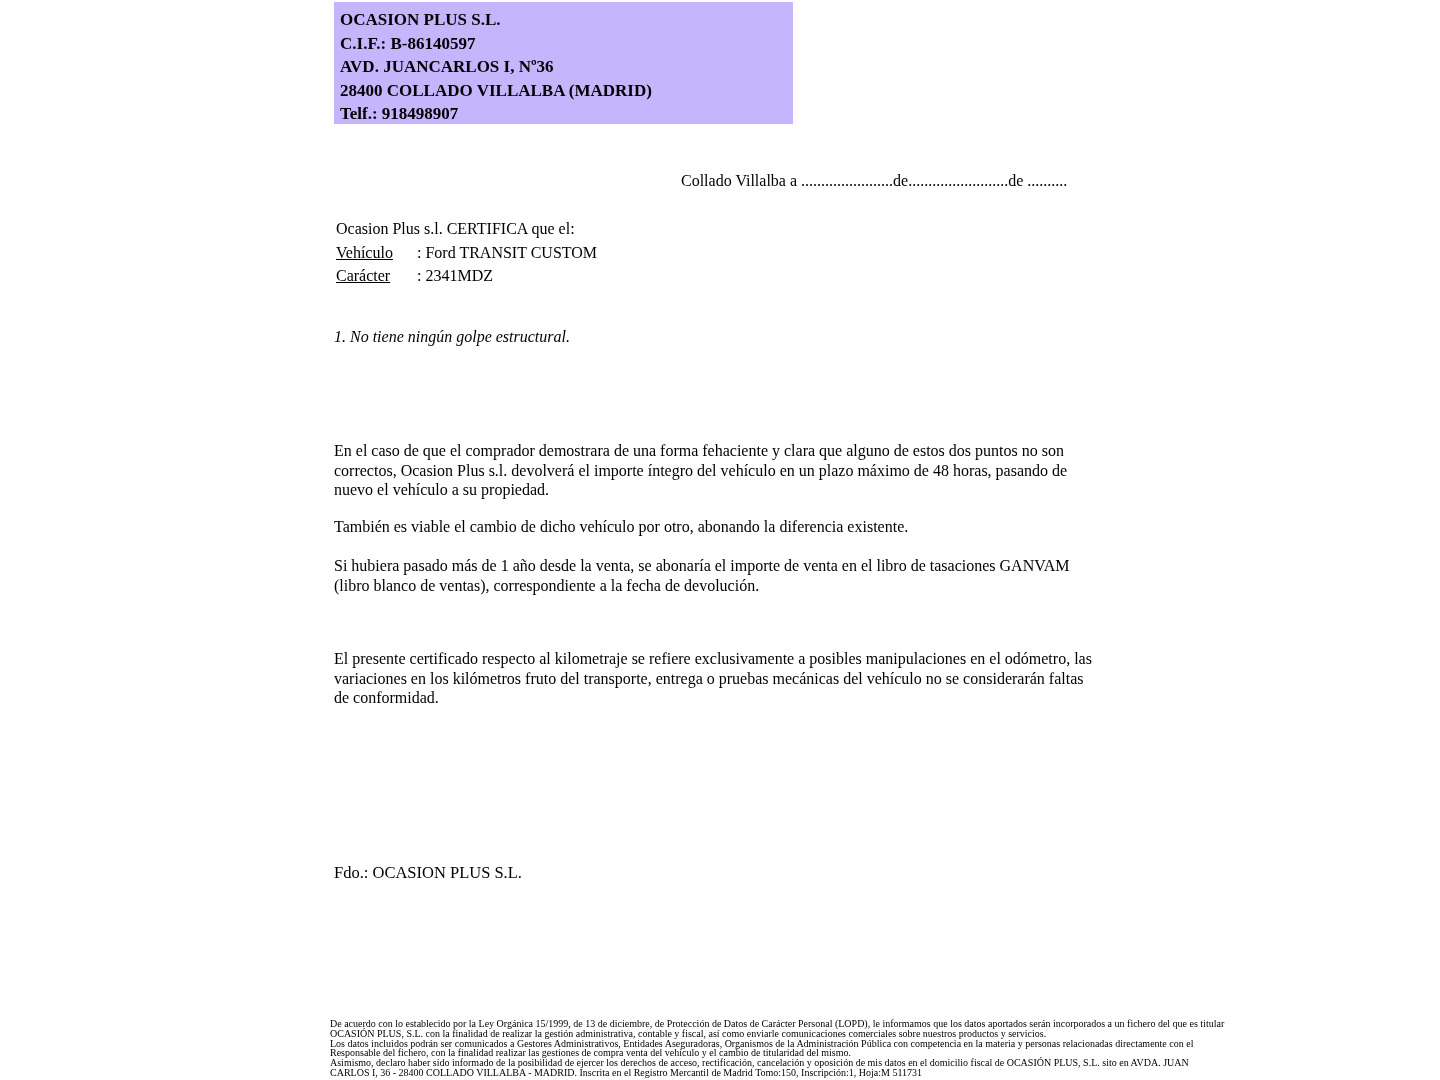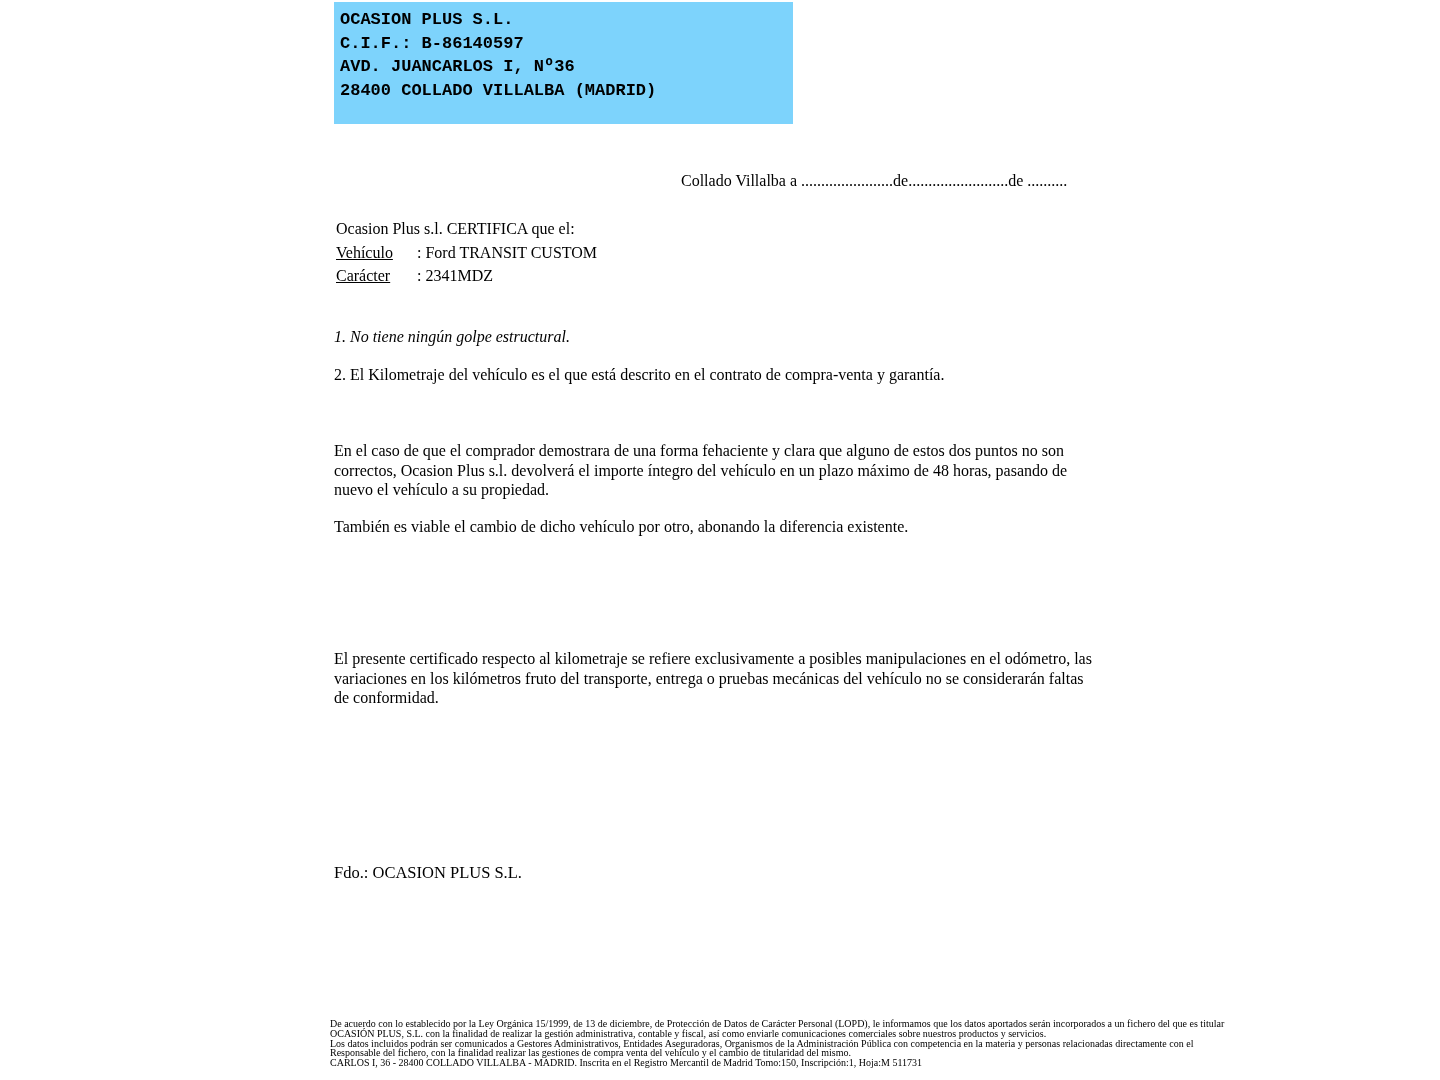--- a/index.html
+++ b/index.html
@@ -83,49 +83,51 @@
     font-size: 10px;
     line-height: 9.8px;
   }
   .legal div { white-space: nowrap; }
 </style>
 </head>
 <body>
 
 <div class="page">
 
-  <div class="letterhead" style="background: #7dd3fc; font-family: Liberation Mono, monospace;">
+  <div class="letterhead" style="background: #c4b5fd;">
     <div>OCASION PLUS S.L.</div>
     <div>C.I.F.: B-86140597</div>
     <div>AVD. JUANCARLOS I, Nº36</div>
     <div>28400 COLLADO VILLALBA (MADRID)</div>
+    <div>Telf.: 918498907</div>
   </div>
 
   <div class="dateline">Collado Villalba a .......................de.........................de ..........</div>
 
   <div class="cert-block">
     <div>Ocasion Plus s.l. CERTIFICA que el:</div>
     <div>
       <span class="cert-label"><span>Vehículo</span></span><span>: Ford TRANSIT CUSTOM</span>
     </div>
     <div>
       <span class="cert-label"><span>Carácter</span></span><span>: 2341MDZ</span>
     </div>
   </div>
 
   <div class="clause clause-1">1. No tiene ningún golpe estructural.</div>
-  <div class="clause clause-2">2. El Kilometraje del vehículo es el que está descrito en el contrato de compra-venta y garantía.</div>
 
   <div class="para para-0">En el caso de que el comprador demostrara de una forma fehaciente y clara que alguno de estos dos puntos no son correctos, Ocasion Plus s.l. devolverá el importe íntegro del vehículo en un plazo máximo de 48 horas, pasando de nuevo el vehículo a su propiedad.</div>
   <div class="para para-1">También es viable el cambio de dicho vehículo por otro, abonando la diferencia existente.</div>
+  <div class="para para-2">Si hubiera pasado más de 1 año desde la venta, se abonaría el importe de venta en el libro de tasaciones GANVAM (libro blanco de ventas), correspondiente a la fecha de devolución.</div>
   <div class="para para-3">El presente certificado respecto al kilometraje se refiere exclusivamente a posibles manipulaciones en el odómetro, las variaciones en los kilómetros fruto del transporte, entrega o pruebas mecánicas del vehículo no se considerarán faltas de conformidad.</div>
 
   <div class="signature">Fdo.: OCASION PLUS S.L.</div>
 
   <div class="legal">
     <div>De acuerdo con lo establecido por la Ley Orgánica 15/1999, de 13 de diciembre, de Protección de Datos de Carácter Personal (LOPD), le informamos que los datos aportados serán incorporados a un fichero del que es titular</div>
     <div>OCASIÓN PLUS, S.L. con la finalidad de realizar la gestión administrativa, contable y fiscal, así como enviarle comunicaciones comerciales sobre nuestros productos y servicios.</div>
     <div>Los datos incluidos podrán ser comunicados a Gestores Administrativos, Entidades Aseguradoras, Organismos de la Administración Pública con competencia en la materia y personas relacionadas directamente con el</div>
     <div>Responsable del fichero, con la finalidad realizar las gestiones de compra venta del vehículo y el cambio de titularidad del mismo.</div>
+    <div>Asimismo, declaro haber sido informado de la posibilidad de ejercer los derechos de acceso, rectificación, cancelación y oposición de mis datos en el domicilio fiscal de OCASIÓN PLUS, S.L. sito en AVDA. JUAN</div>
     <div>CARLOS I, 36 - 28400 COLLADO VILLALBA - MADRID. Inscrita en el Registro Mercantil de Madrid Tomo:150, Inscripción:1, Hoja:M 511731</div>
   </div>
 
 </div>
 
 </body></html>

